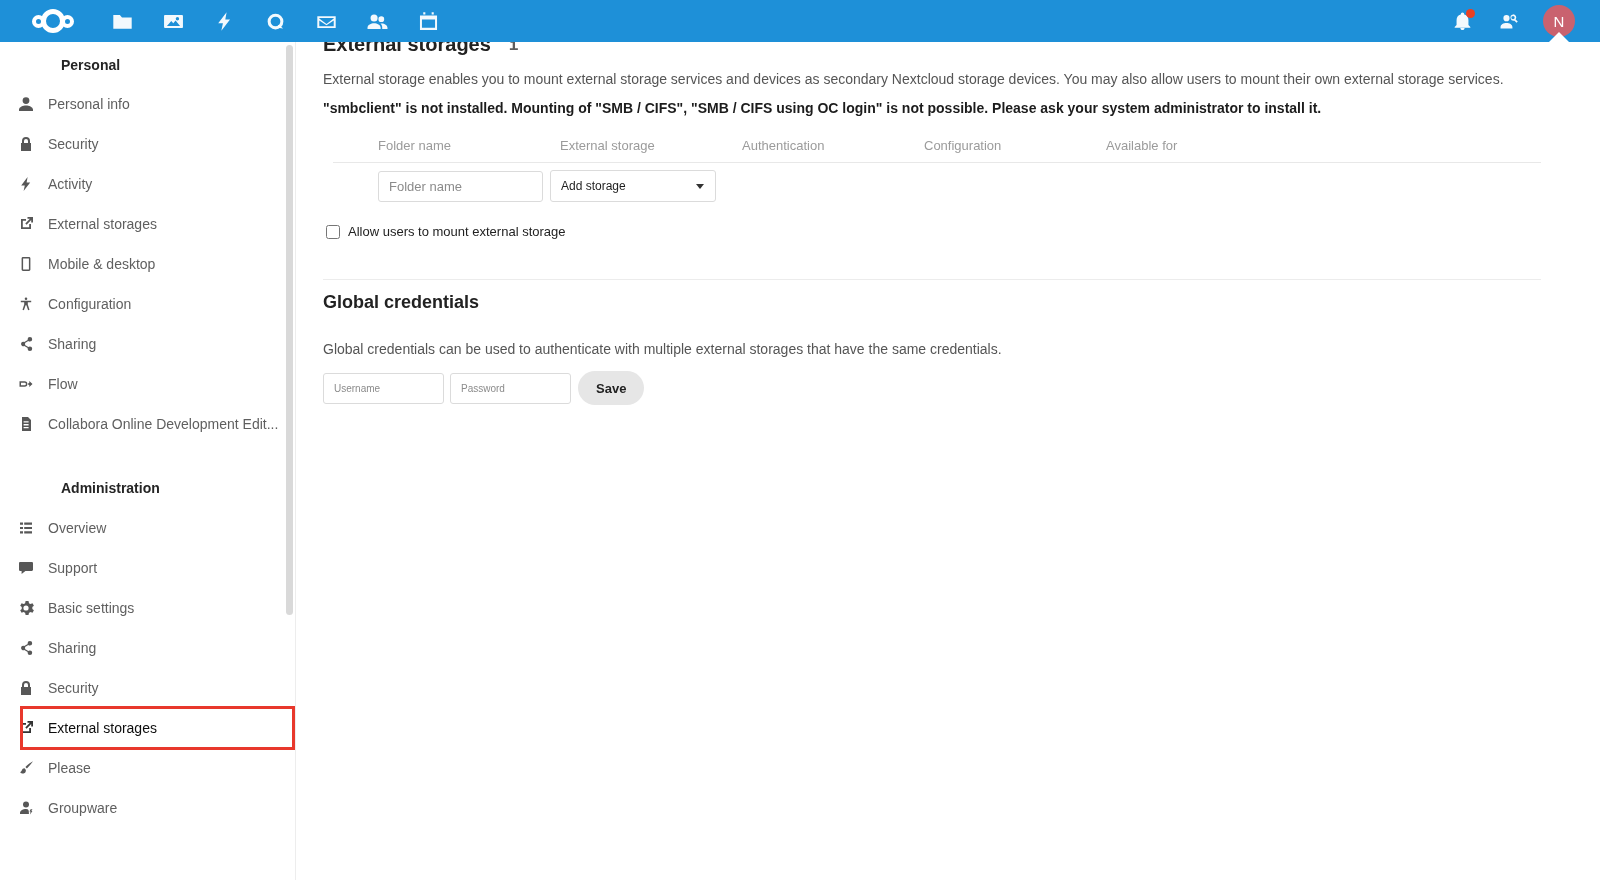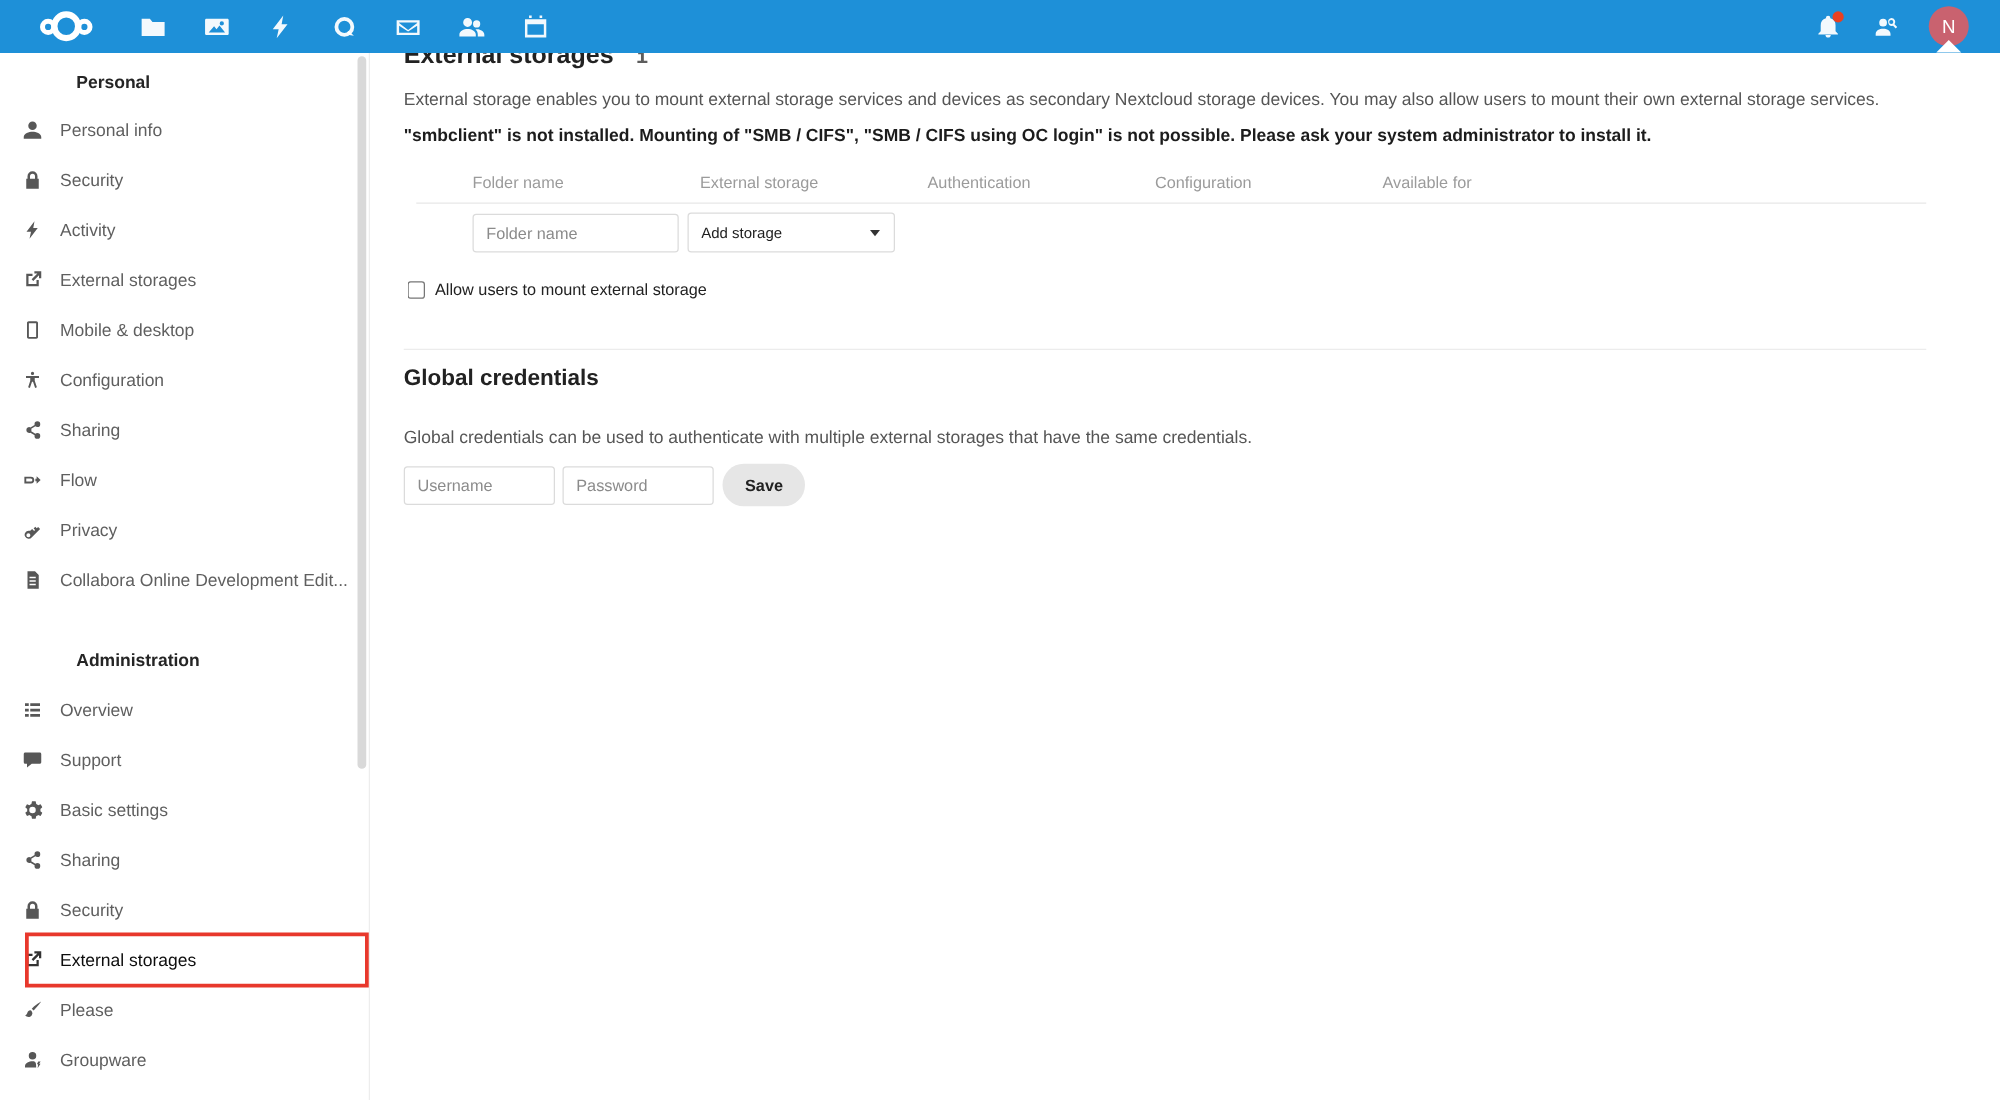--- a/index.html
+++ b/index.html
@@ -68,21 +68,21 @@
 
   .allow-row { margin:22px 0 0 3px; display:flex; align-items:center; gap:8px;
     font-size:13px; color:#222; }
   .allow-row input { width:14px; height:14px; accent-color:#fff; cursor:pointer; }
 
   .section-divider { border:none; border-top:1px solid #ececec; margin-top:40px; width:1218px; }
   .gc-title { margin-top:12px; font-size:18px; font-weight:bold; color:#222; }
   .gc-desc { margin-top:28px; font-size:14px; color:#555; }
   .gc-form { margin-top:14px; display:flex; align-items:center; }
   .gc-input { width:121px; height:31px; border:1px solid #dbdbdb; border-radius:3px;
-    padding:0 10px; font-size:13px; color:#0c4a6e; font-family:inherit; }
+    padding:0 10px; font-size:10px; color:#0c4a6e; font-family:inherit; }
   .gc-input + .gc-input { margin-left:6px; }
   .save-btn { margin-left:7px; height:34px; padding:0 18px; border:none; border-radius:17px;
     background:#e6e6e6; font-size:13px; font-weight:bold; color:#222; font-family:inherit; cursor:pointer; }
 </style>
 </head>
 <body>
 
 <header class="topbar" style="background: rgb(30, 144, 216);">
   <div class="nc-logo">
     <span class="c-small"></span>
@@ -189,26 +189,20 @@
           <path d="M11.9 10.4c-.6 0-1.2.2-1.6.6L7 9a2.6 2.6 0 0 0 0-2L10.3 5c.4.4 1 .6 1.6.6a2.3 2.3 0 1 0-2.3-2.3l.1.6-3.4 2a2.3 2.3 0 1 0 0 4.2l3.4 2-.1.6a2.3 2.3 0 1 0 2.3-2.3z"></path>
         </svg>
         <span class="lbl">Sharing</span>
       </div>
       <div class="side-item">
         <svg viewBox="0 0 16 16" width="16" height="16" aria-hidden="true">
           <path fill-rule="evenodd" d="M1.5 5.3h5.2a2.7 2.7 0 0 1 0 5.4H1.5V5.3zM3 6.8v2.4h3.7a1.2 1.2 0 0 0 0-2.4H3z"></path>
           <path d="m11.3 5 3.2 3-3.2 3V9h-1V7h1V5z"></path>
         </svg>
         <span class="lbl">Flow</span>
-      </div>
-      <div class="side-item">
-        <svg viewBox="0 0 16 16" width="16" height="16" aria-hidden="true">
-          <path fill-rule="evenodd" d="M4.9 8.6a3.2 3.2 0 1 0 2.6 5.1l6.6-6.6-1.6-1.6-1.1 1.1-1.2-1.2-1.3 1.3 1.2 1.2-.8.8L7.7 7.1 6.2 8.6a3.2 3.2 0 0 0-1.3 0zm-.2 2a1.6 1.6 0 1 1 0 3.2 1.6 1.6 0 0 1 0-3.2z"></path>
-        </svg>
-        <span class="lbl">Privacy</span>
       </div>
       <div class="side-item">
         <svg viewBox="0 0 16 16" width="16" height="16" aria-hidden="true">
           <path fill-rule="evenodd" d="M4 1h6l3 3v11H4V1zm1.6 4.3v1.3h5V5.3h-5zm0 2.8v1.3h5V8.1h-5zm0 2.8v1.3h5v-1.3h-5z"></path>
         </svg>
         <span class="lbl">Collabora Online Development Edit...</span>
       </div>
       <div class="side-heading admin">Administration</div>
       <div class="side-item">
         <svg viewBox="0 0 16 16" width="16" height="16" aria-hidden="true">

